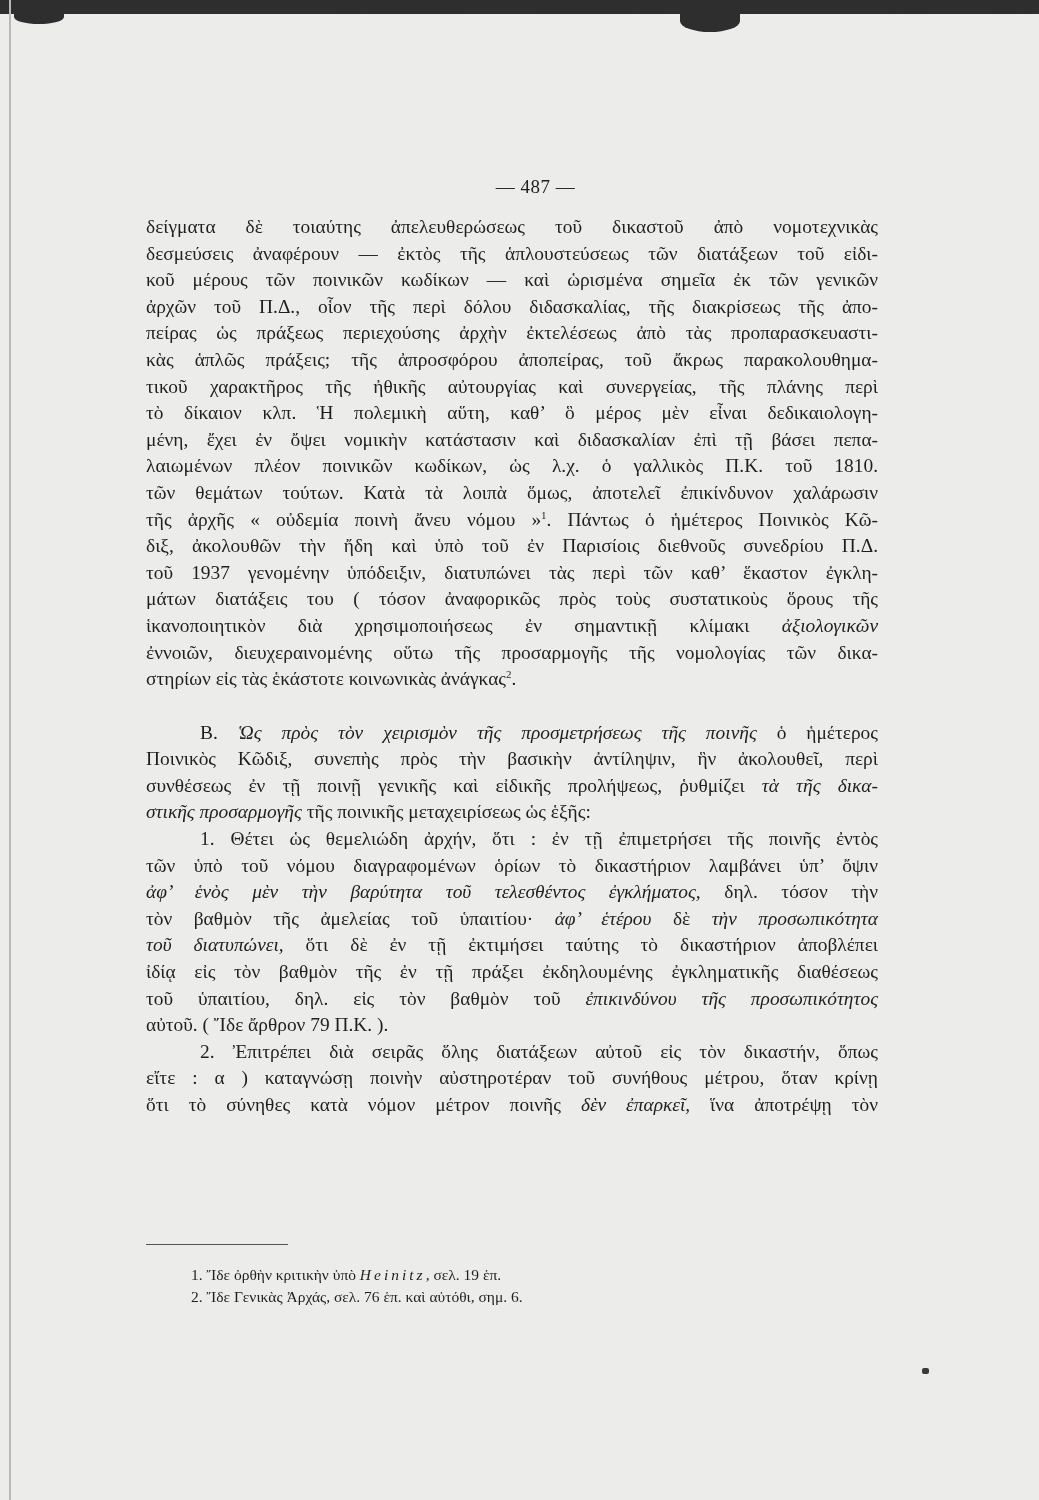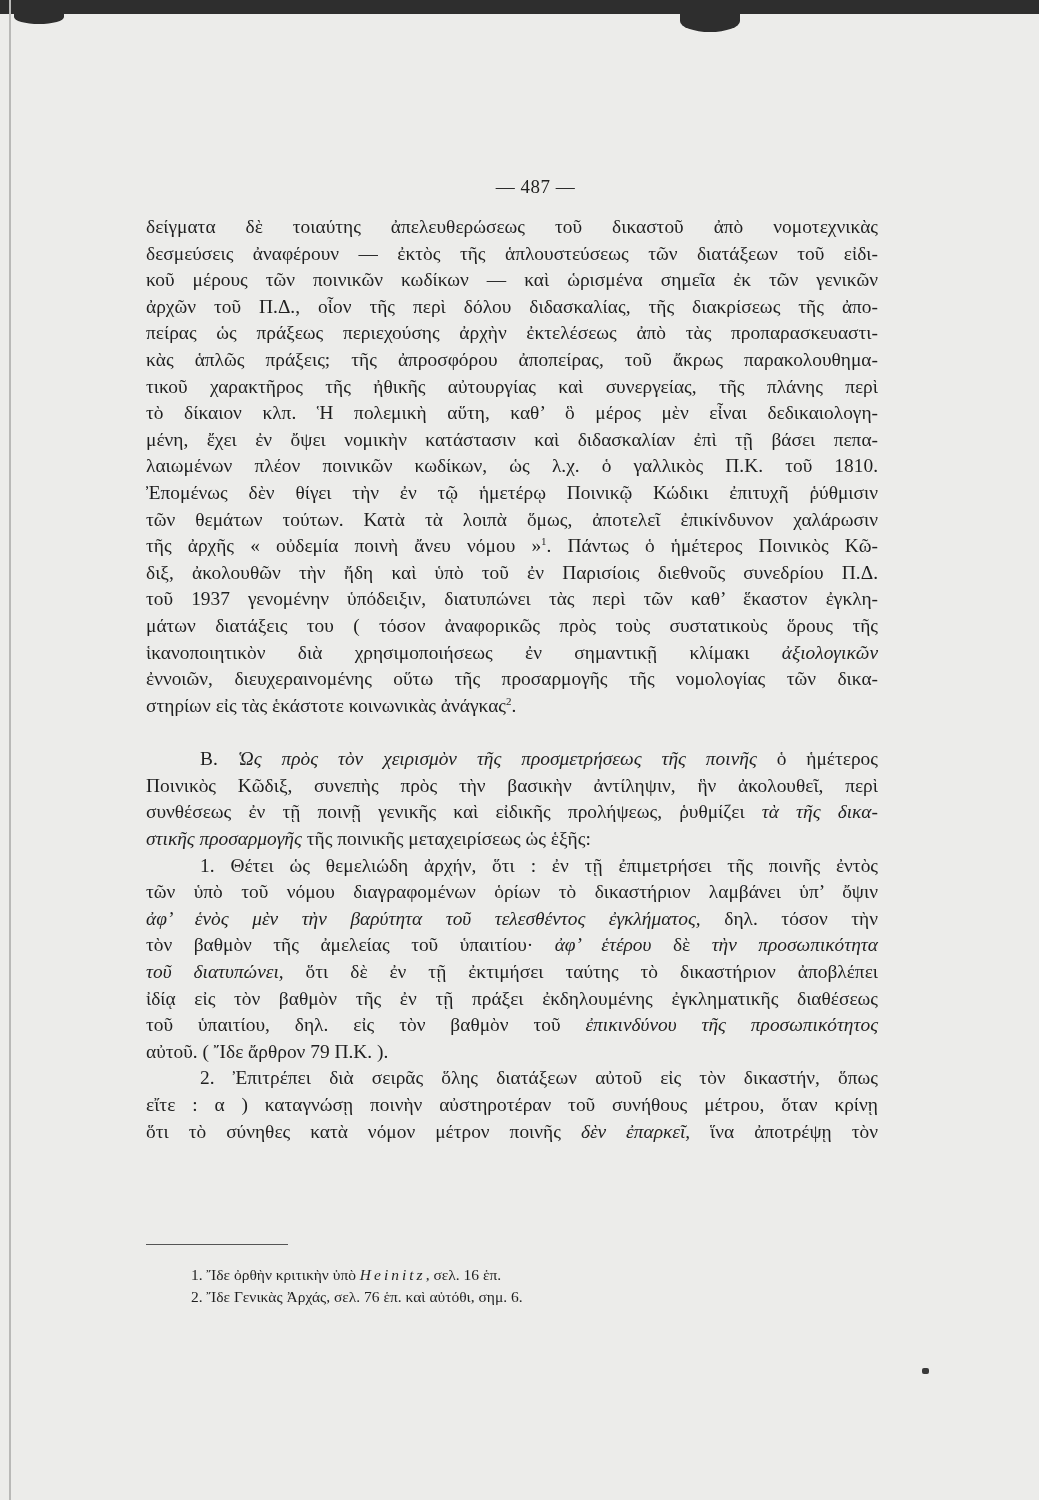--- a/index.html
+++ b/index.html
@@ -69,21 +69,20 @@
   <span class="line">δείγματα δὲ τοιαύτης ἀπελευθερώσεως τοῦ δικαστοῦ ἀπὸ νομοτεχνικὰς</span>
   <span class="line">δεσμεύσεις ἀναφέρουν — ἐκτὸς τῆς ἁπλουστεύσεως τῶν διατάξεων τοῦ εἰδι-</span>
   <span class="line">κοῦ μέρους τῶν ποινικῶν κωδίκων — καὶ ὡρισμένα σημεῖα ἐκ τῶν γενικῶν</span>
   <span class="line">ἀρχῶν τοῦ Π.Δ., οἷον τῆς περὶ δόλου διδασκαλίας, τῆς διακρίσεως τῆς ἀπο-</span>
   <span class="line">πείρας ὡς πράξεως περιεχούσης ἀρχὴν ἐκτελέσεως ἀπὸ τὰς προπαρασκευαστι-</span>
   <span class="line">κὰς ἁπλῶς πράξεις; τῆς ἀπροσφόρου ἀποπείρας, τοῦ ἄκρως παρακολουθημα-</span>
   <span class="line">τικοῦ χαρακτῆρος τῆς ἠθικῆς αὐτουργίας καὶ συνεργείας, τῆς πλάνης περὶ</span>
   <span class="line">τὸ δίκαιον κλπ. Ἡ πολεμικὴ αὕτη, καθ’ ὃ μέρος μὲν εἶναι δεδικαιολογη-</span>
   <span class="line">μένη, ἔχει ἐν ὄψει νομικὴν κατάστασιν καὶ διδασκαλίαν ἐπὶ τῇ βάσει πεπα-</span>
   <span class="line">λαιωμένων πλέον ποινικῶν κωδίκων, ὡς λ.χ. ὁ γαλλικὸς Π.Κ. τοῦ 1810.</span>
-  <span class="line">Ἐπομένως δὲν θίγει τὴν ἐν τῷ ἡμετέρῳ Ποινικῷ Κώδικι ἐπιτυχῆ ῥύθμισιν</span>
   <span class="line">τῶν θεμάτων τούτων. Κατὰ τὰ λοιπὰ ὅμως, ἀποτελεῖ ἐπικίνδυνον χαλάρωσιν</span>
   <span class="line"><span>τῆς ἀρχῆς « οὐδεμία ποινὴ ἄνευ νόμου »</span><sup>1</sup><span>. Πάντως ὁ ἡμέτερος Ποινικὸς Κῶ-</span></span>
   <span class="line">διξ, ἀκολουθῶν τὴν ἤδη καὶ ὑπὸ τοῦ ἐν Παρισίοις διεθνοῦς συνεδρίου Π.Δ.</span>
   <span class="line">τοῦ 1937 γενομένην ὑπόδειξιν, διατυπώνει τὰς περὶ τῶν καθ’ ἕκαστον ἐγκλη-</span>
   <span class="line">μάτων διατάξεις του ( τόσον ἀναφορικῶς πρὸς τοὺς συστατικοὺς ὅρους τῆς</span>
   <span class="line"><span>ἱκανοποιητικὸν διὰ χρησιμοποιήσεως ἐν σημαντικῇ κλίμακι </span><i>ἀξιολογικῶν</i></span>
   <span class="line">ἐννοιῶν, διευχεραινομένης οὕτω τῆς προσαρμογῆς τῆς νομολογίας τῶν δικα-</span>
   <span class="line last"><span>στηρίων εἰς τὰς ἑκάστοτε κοινωνικὰς ἀνάγκας</span><sup>2</sup><span>.</span></span>
 
   <div class="para-gap"></div>
@@ -103,17 +102,17 @@
   <span class="line last">αὐτοῦ. ( Ἴδε ἄρθρον 79 Π.Κ. ).</span>
 
   <span class="line indent">2. Ἐπιτρέπει διὰ σειρᾶς ὅλης διατάξεων αὐτοῦ εἰς τὸν δικαστήν, ὅπως</span>
   <span class="line">εἴτε : α ) καταγνώσῃ ποινὴν αὐστηροτέραν τοῦ συνήθους μέτρου, ὅταν κρίνῃ</span>
   <span class="line"><span>ὅτι τὸ σύνηθες κατὰ νόμον μέτρον ποινῆς </span><i>δὲν ἐπαρκεῖ,</i><span> ἵνα ἀποτρέψῃ τὸν</span></span>
 </div>
 
 <div class="footnote-rule"></div>
 
 <div class="footnotes">
-  <div><span>1. Ἴδε ὀρθὴν κριτικὴν ὑπὸ </span><span class="spaced">Heinitz</span><span>, σελ. 16 ἑπ.</span></div>
+  <div><span>1. Ἴδε ὀρθὴν κριτικὴν ὑπὸ </span><span class="spaced">Heinitz</span><span>, σελ. 19 ἑπ.</span></div>
   <div>2. Ἴδε Γενικὰς Ἀρχάς, σελ. 76 ἑπ. καὶ αὐτόθι, σημ. 6.</div>
 </div>
 
 <div class="speck"></div>
 
 </body></html>

